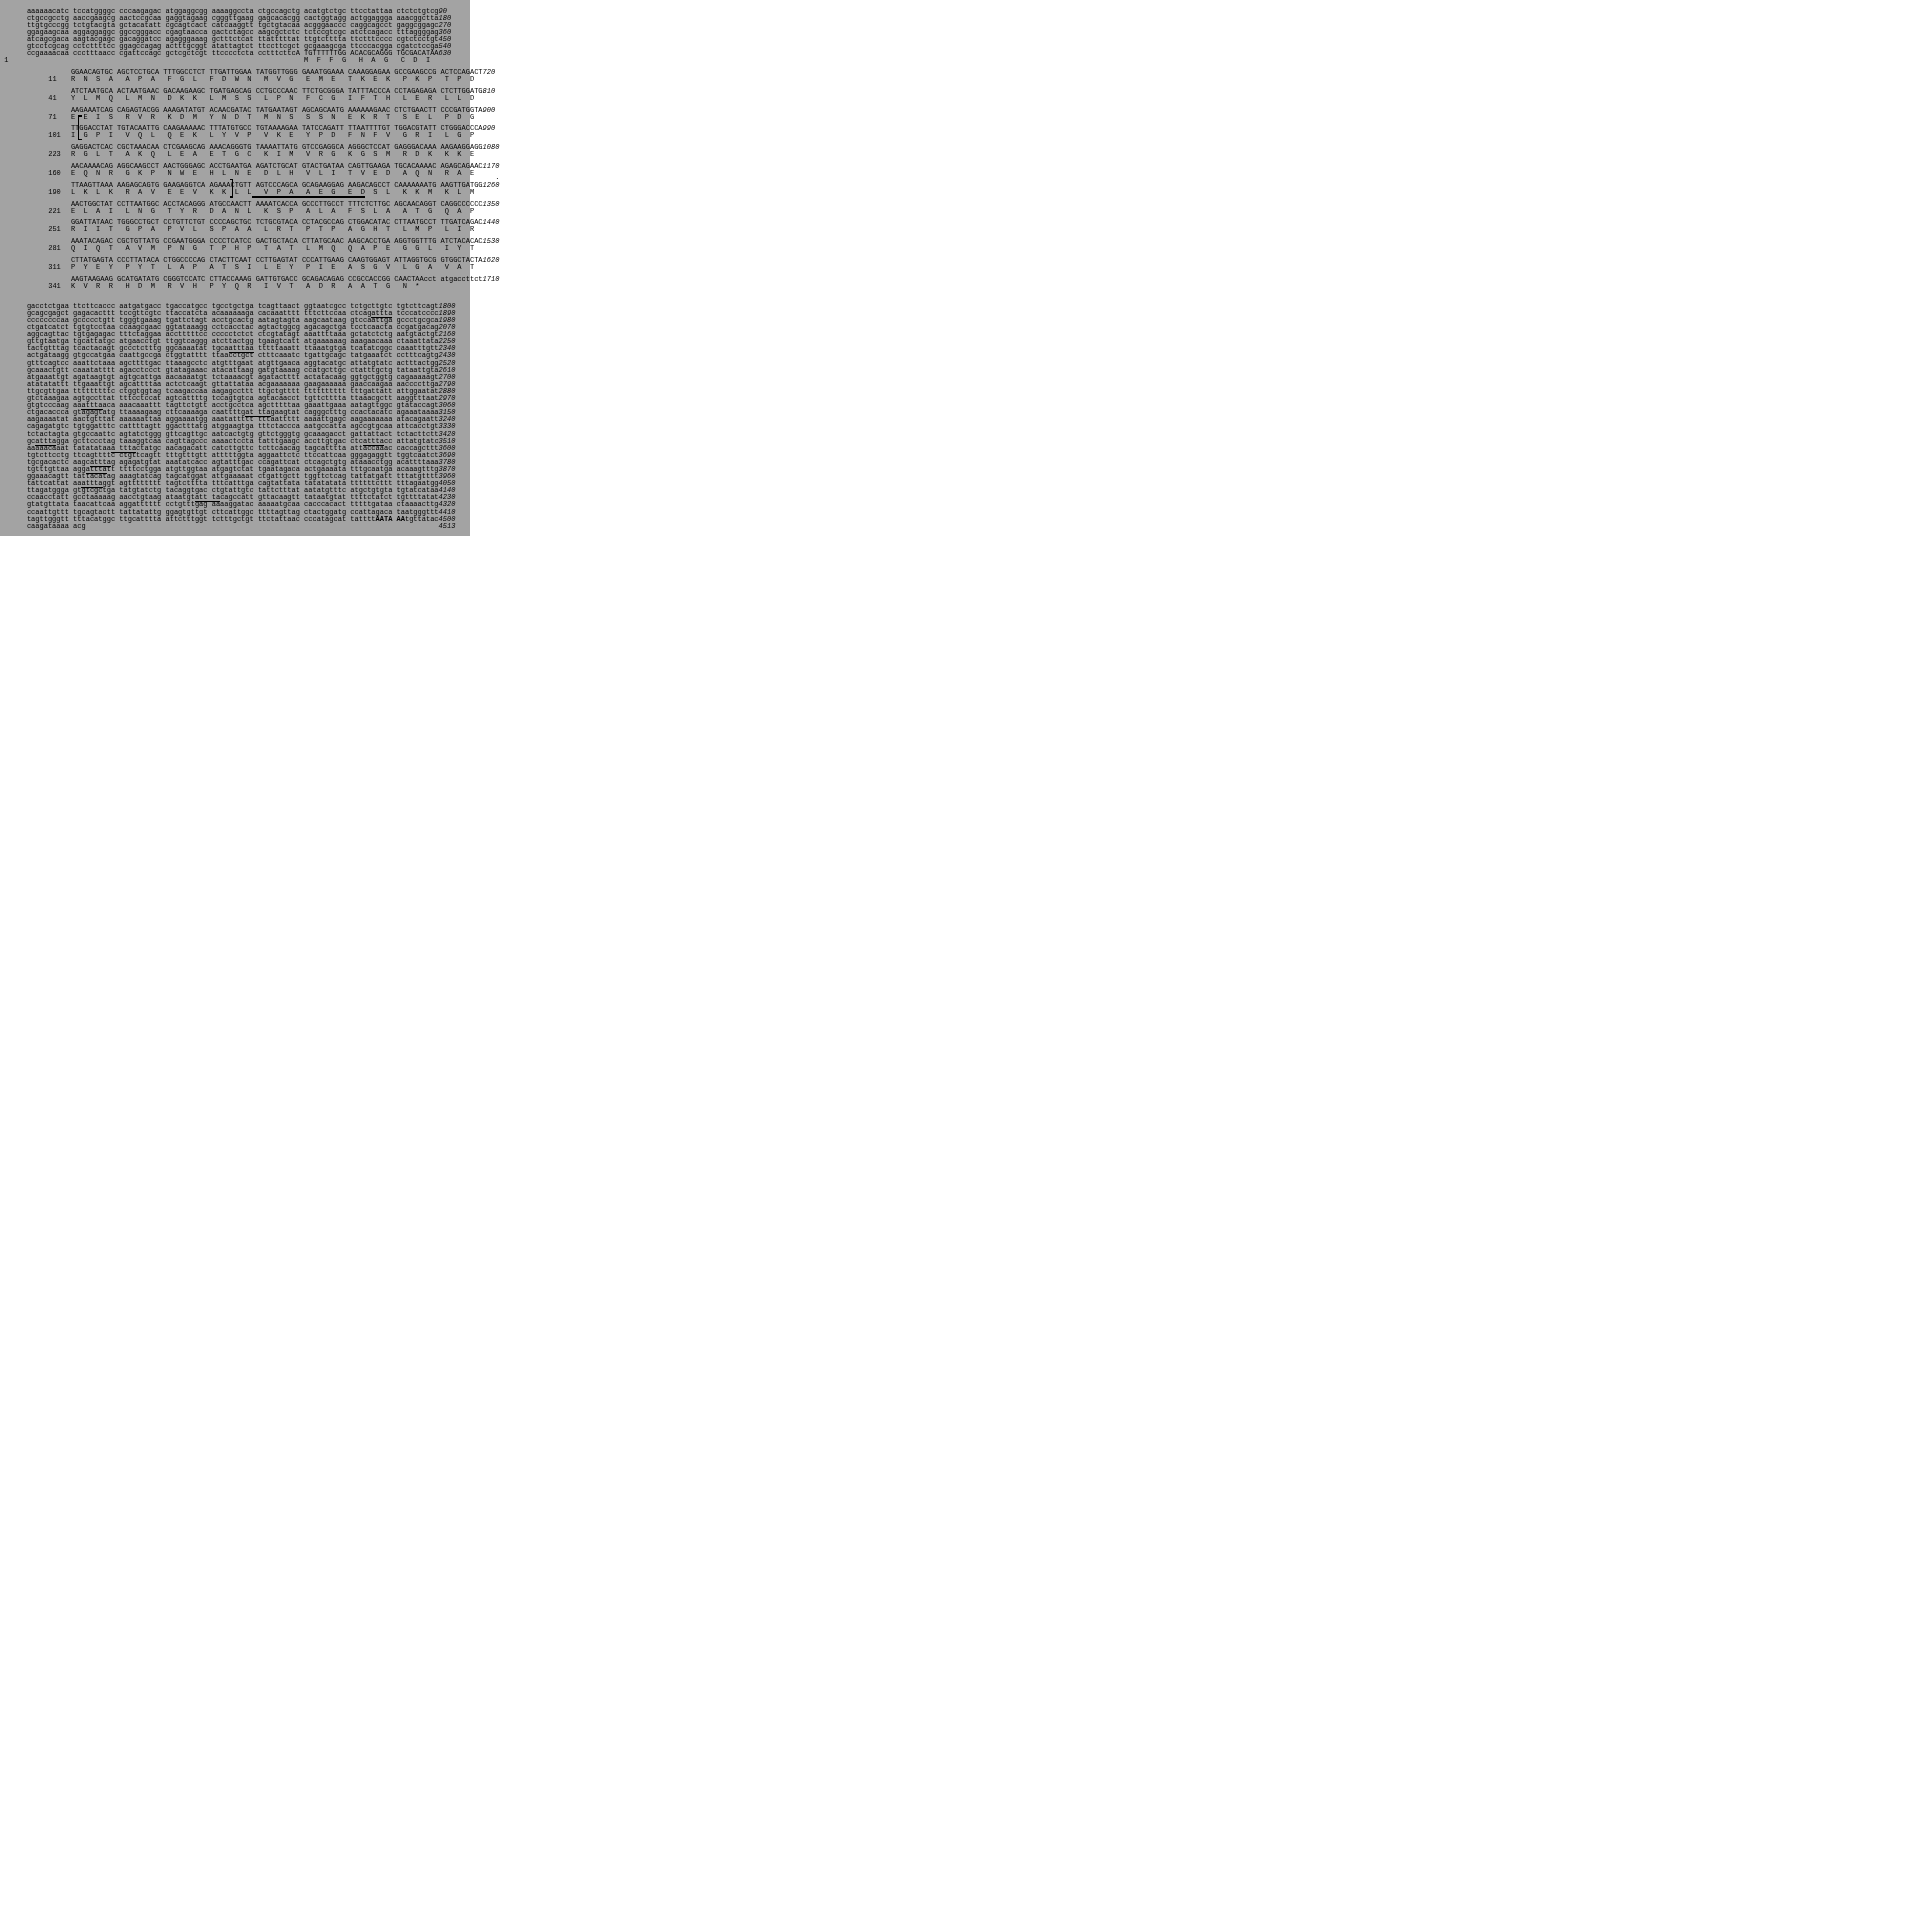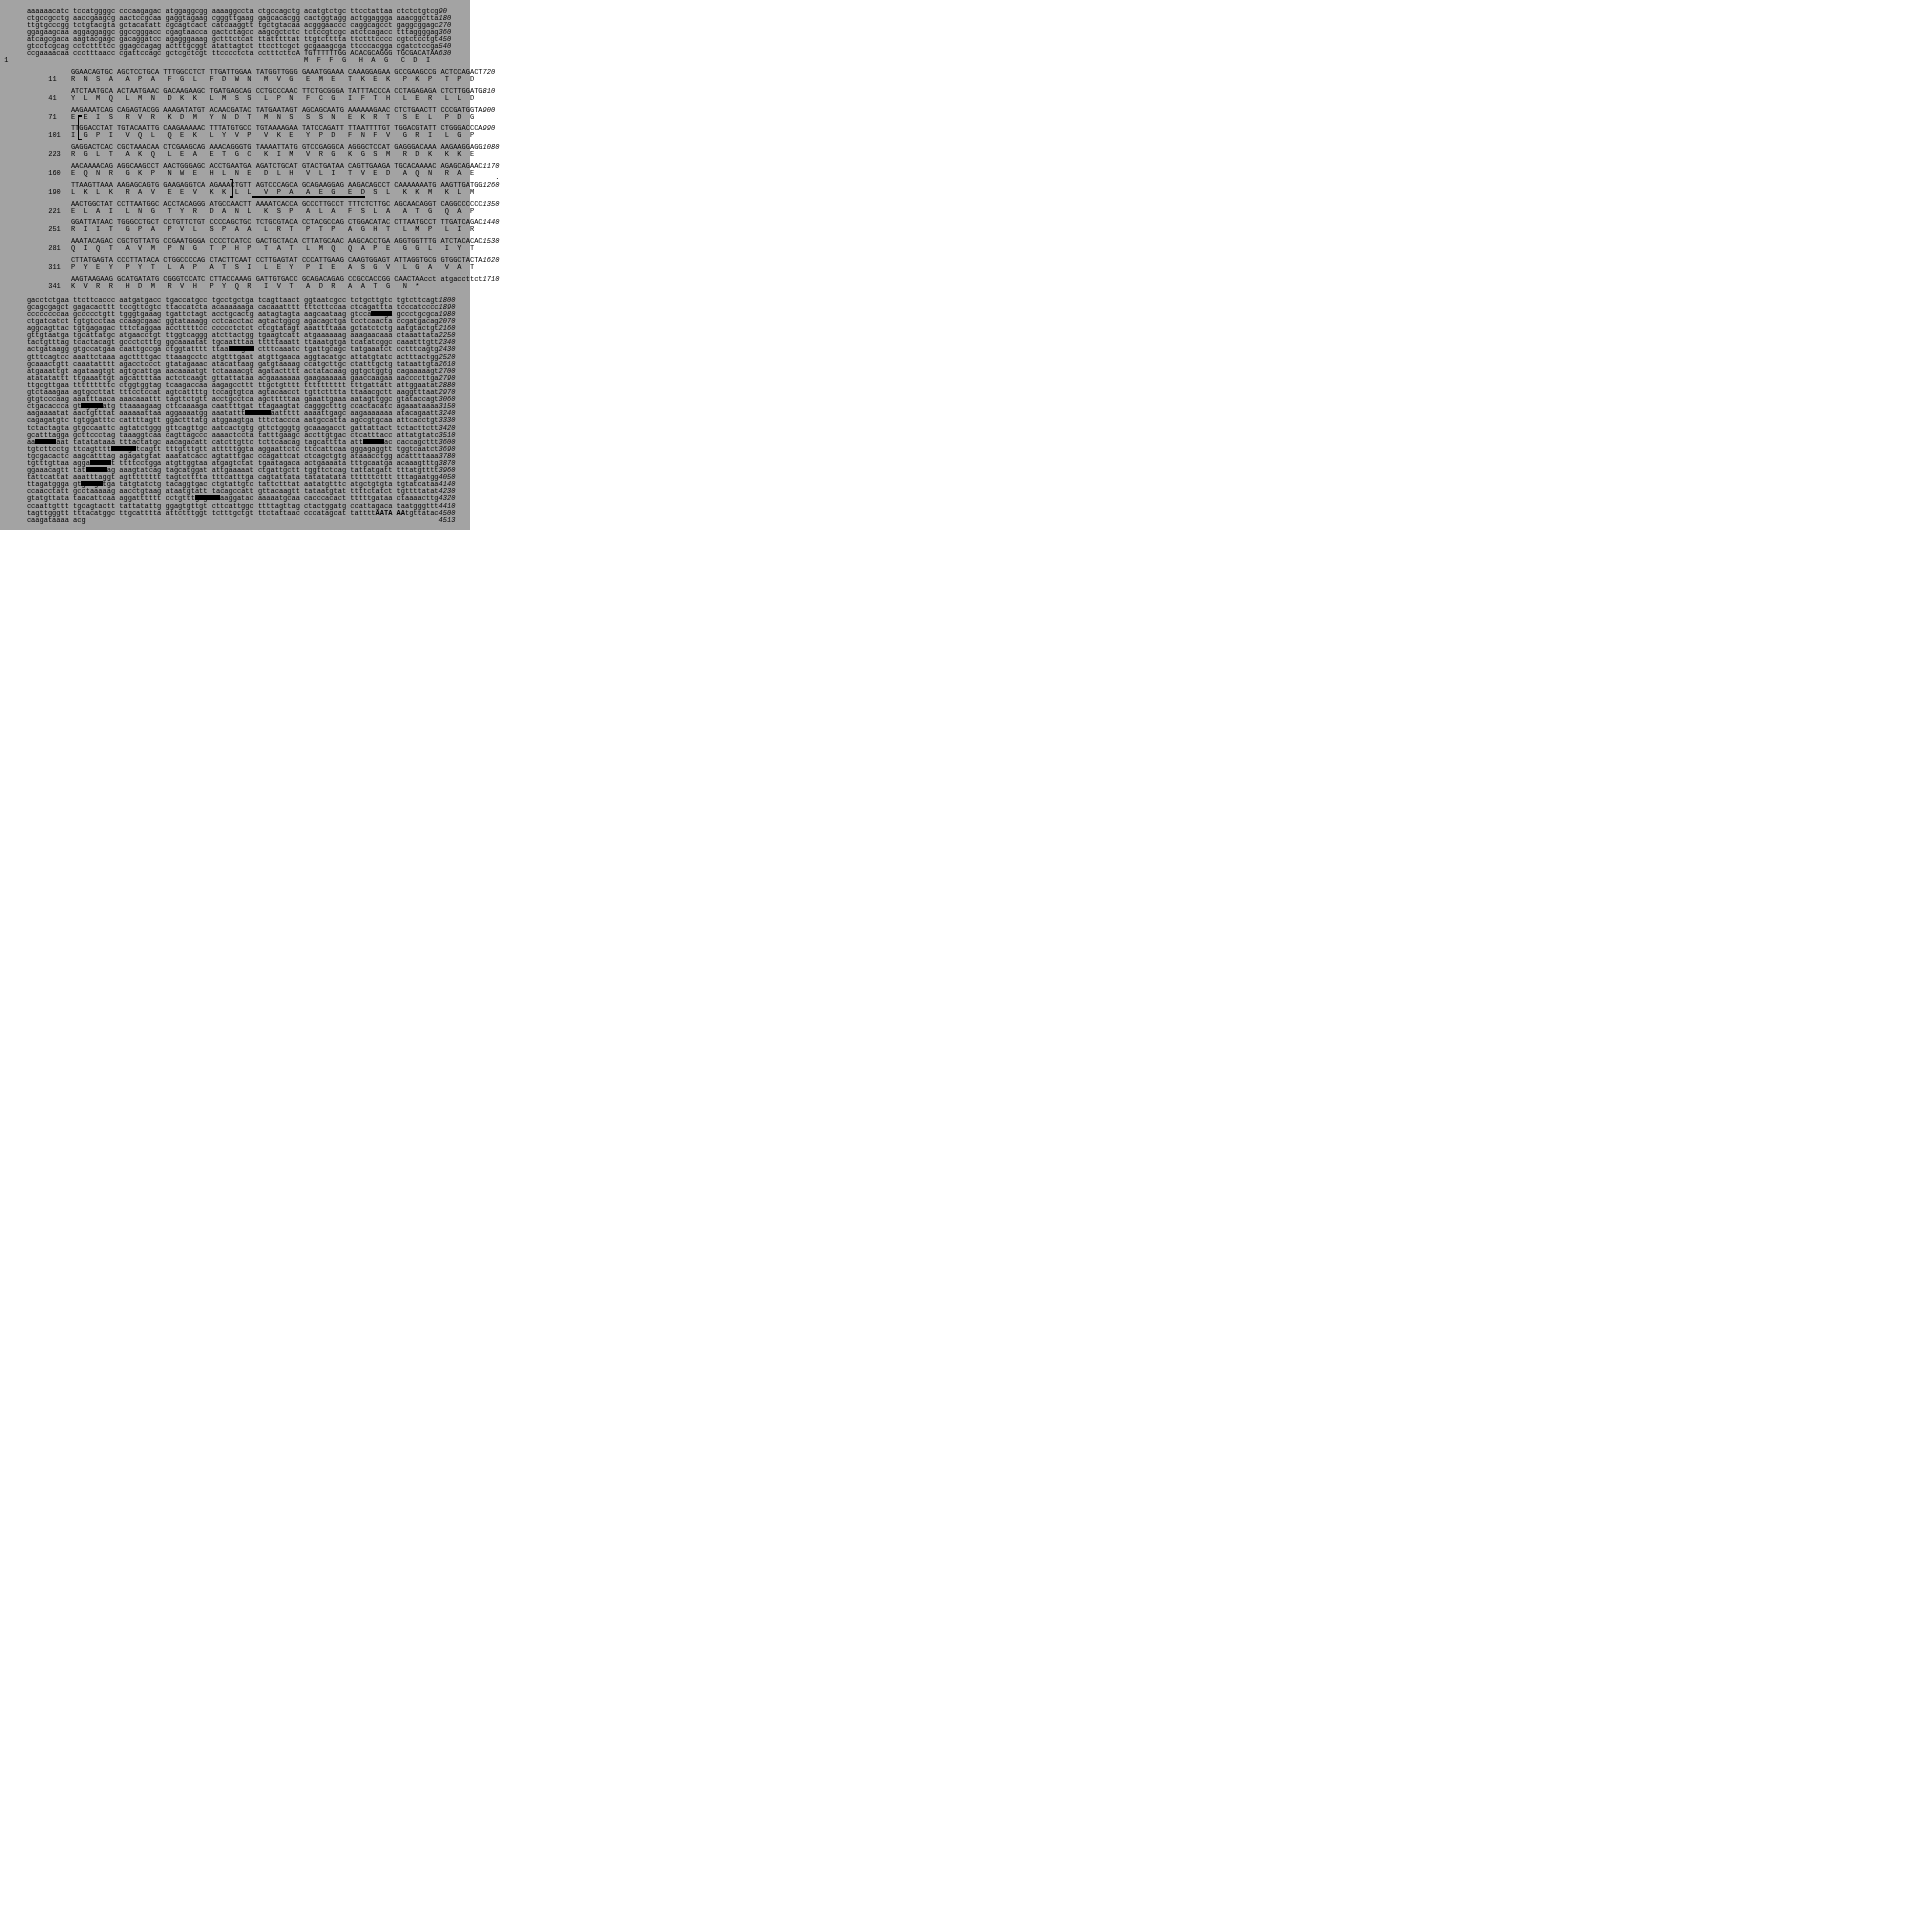--- a/index.html
+++ b/index.html
@@ -7,25 +7,25 @@
     font-family:"Liberation Mono","DejaVu Sans Mono",monospace;
     font-size:7px;
     line-height:7.1px;
     color:#000;
     width:112ch;
     padding:7.7px 0 6.2px 0;
     background:#a3a3a3;
   }
   .block{position:relative;}
   .block.gap-s{margin-top:4.6px;padding-left:44px;}
-  .block.gap-l{margin-top:7px;}
+  .block.gap-l{margin-top:13px;}
   .row{position:relative;padding-left:6.4ch;height:7.1px;white-space:pre;}
   .lbl{position:absolute;left:1ch;top:0;}
   .num{position:absolute;left:104.4ch;top:0;width:6ch;display:inline-block;font-style:italic;}
-  .u{border-bottom:5px solid #000000;}
+  .u{border-bottom:1px solid #000000;}
   .bmark{font-weight:bold;}
   .bracket{position:absolute;width:2.7px;}
   .bracket.open{border-left:1px solid #000;}
   .bracket.open::before,.bracket.open::after{content:"";position:absolute;left:-0.4px;width:3.1px;height:1.3px;background:#000;}
   .bracket.open::before{top:0;}
   .bracket.open::after{bottom:0;}
   .bracket.close{border-right:1px solid #000;}
   .bracket.close::before,.bracket.close::after{content:"";position:absolute;right:-0.4px;width:3.1px;height:1.3px;background:#000;}
   .bracket.close::before{top:0;}
   .bracket.close::after{bottom:0;}

